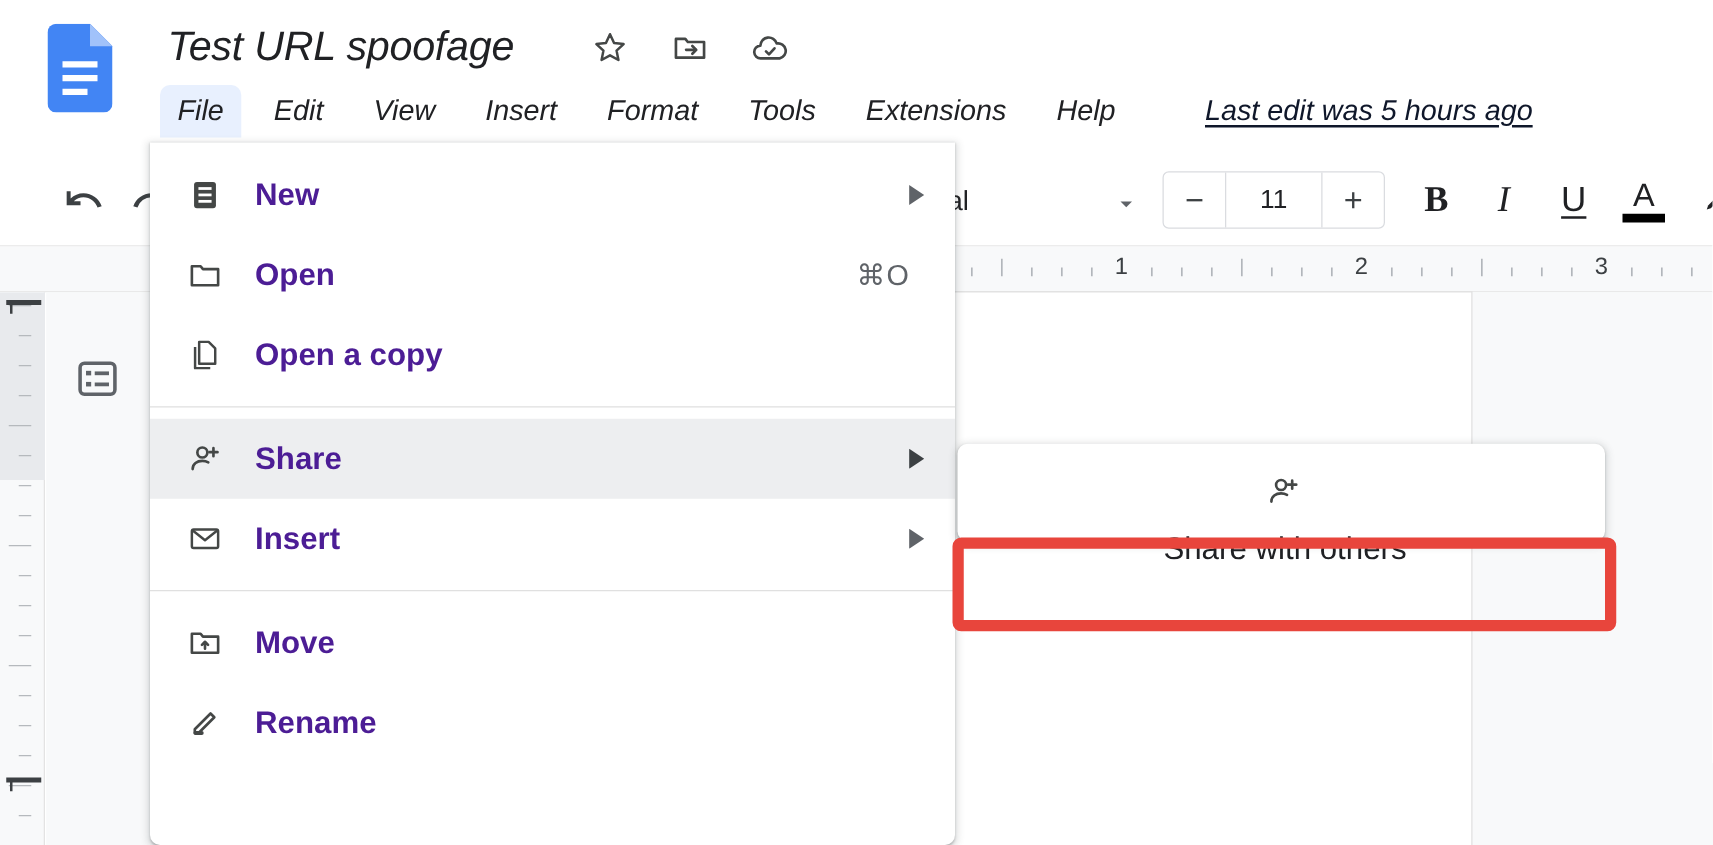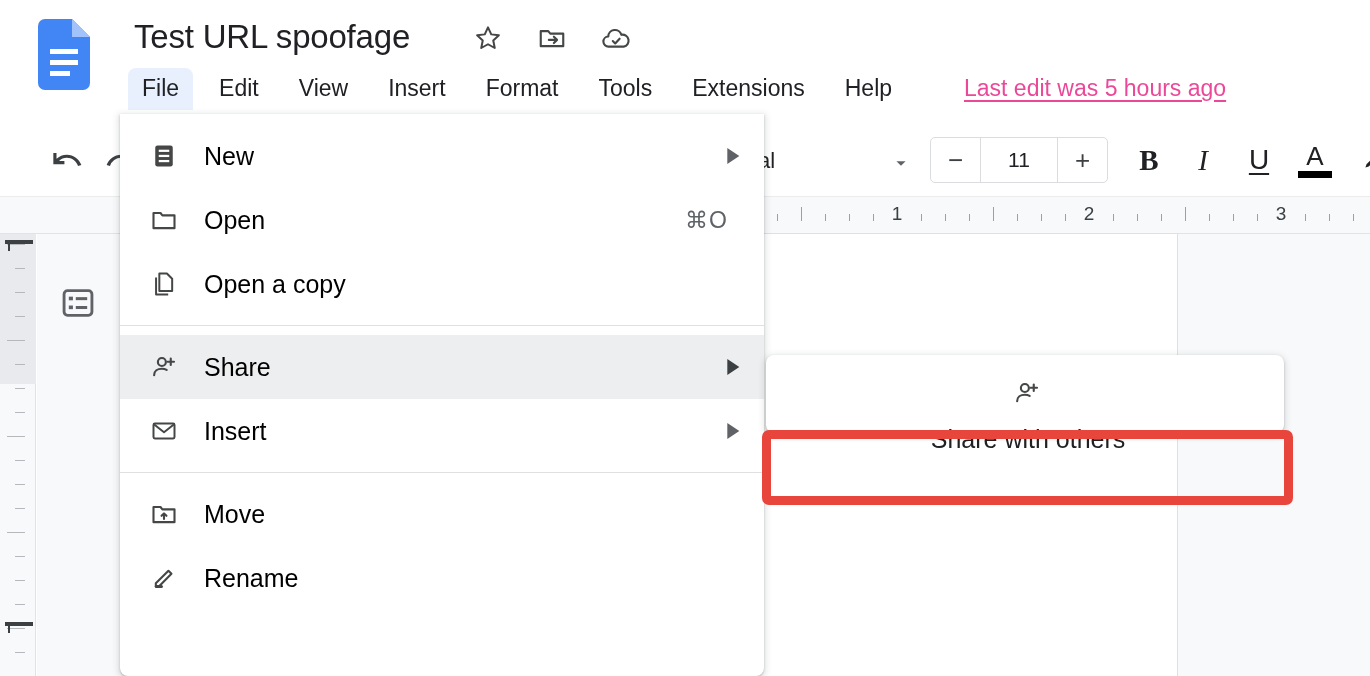--- a/index.html
+++ b/index.html
@@ -6,21 +6,21 @@
   html, body {
     width: 1370px; height: 676px;
     overflow: hidden;
     background: #ffffff;
     font-family: "Liberation Sans", sans-serif;
     -webkit-font-smoothing: antialiased;
   }
   #app { position: relative; width: 1370px; height: 676px; background: #ffffff; }
 
   
-  .header { position: absolute; left: 0; top: 0; width: 1366px; height: 124px; background: #ffffff; }
+  .header { position: absolute; left: 0; top: 0; width: 1366px; height: 124px; background: #ffffff; font-style: italic; }
 
   .docs-logo { position: absolute; left: 38px; top: 19px; width: 52px; height: 71px; }
   .docs-logo svg { display: block; }
 
   .doc-title {
     position: absolute; left: 134px; top: 16px;
     font-size: 33px; color: #202124; letter-spacing: -0.2px;
     line-height: 42px; white-space: nowrap;
   }
 
@@ -30,21 +30,21 @@
 
   
   .menubar { position: absolute; left: 128px; top: 68px; display: flex; align-items: center; height: 42px; gap: 12px; }
   .menu-item {
     font-size: 23px; color: #202124; padding: 5px 14px 7px 14px;
     border-radius: 6px 6px 0 0; white-space: nowrap; cursor: pointer; line-height: 30px;
   }
   .menu-item.active { background: #e8f0fe; border-radius: 8px 8px 0 0; }
   .last-edit {
     position: absolute; left: 964px; top: 72px;
-    font-size: 23px; color: #ec4899; text-decoration: underline;
+    font-size: 23px; color: #0f172a; text-decoration: underline;
     text-underline-offset: 4px; white-space: nowrap; cursor: pointer; line-height: 32px;
   }
 
   
   .toolbar { position: absolute; left: 0; top: 124px; width: 1370px; height: 72px; background: #ffffff; }
   .tb-undo { position: absolute; left: 44px; top: 142px; }
   .tb-redo { position: absolute; left: 100px; top: 142px; }
 
   .fontname {
     position: absolute; left: 758px; top: 146px;
@@ -93,21 +93,21 @@
   
   .filemenu {
     position: absolute; left: 120px; top: 114px; width: 644px; height: 562px;
     background: #ffffff; border-radius: 0 0 8px 8px;
     box-shadow: 0 2px 6px 2px rgba(60,64,67,.15), 0 1px 2px rgba(60,64,67,.3);
     padding-top: 10px; overflow: hidden;
   }
   .mrow { position: relative; display: flex; align-items: center; height: 64px; padding: 0 22px 0 30px; cursor: pointer; }
   .mrow.hl { background: #edeef0; }
   .mrow .micon { flex: 0 0 54px; display: flex; align-items: center; color: #444746; }
-  .mrow .mlabel { flex: 1; font-size: 25px; color: #000000; line-height: 32px; white-space: nowrap; }
+  .mrow .mlabel { flex: 1; font-size: 25px; color: #4c1d95; line-height: 32px; white-space: nowrap; font-weight: bold; }
   .mrow .maccel { font-size: 23px; color: #5f6368; letter-spacing: 1px; padding-right: 14px; }
   .mrow .marrow { width: 18px; display: flex; justify-content: flex-end; color: #5f6368; }
   .msep { height: 1px; background: #e0e0e0; margin: 9px 0; }
 
   
   .submenu {
     position: absolute; left: 766px; top: 355px; width: 518px;
     background: #ffffff; border-radius: 8px; padding: 8px 0 10px 0;
     box-shadow: 0 2px 6px 2px rgba(60,64,67,.15), 0 1px 2px rgba(60,64,67,.3);
   }

